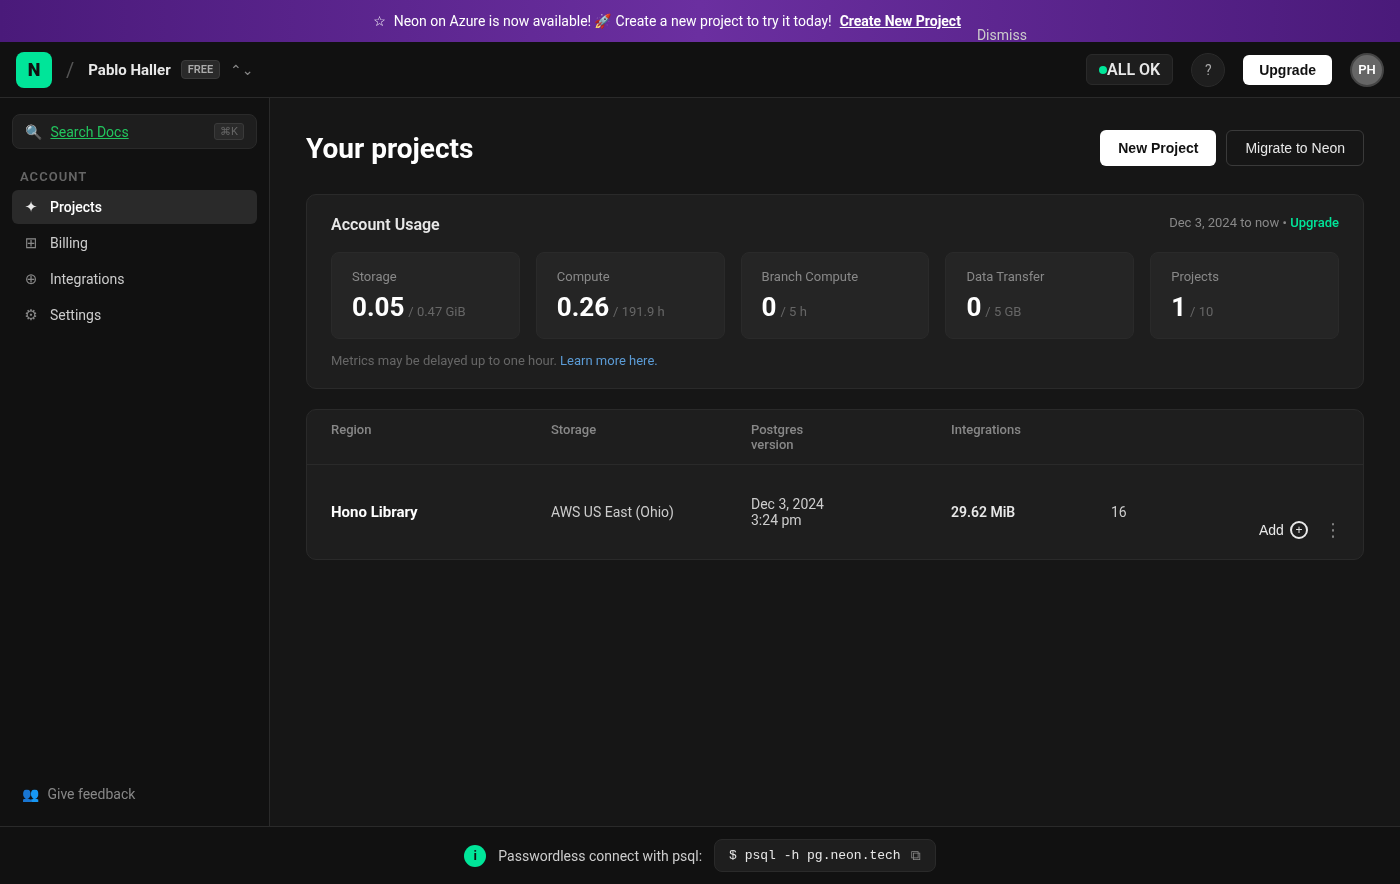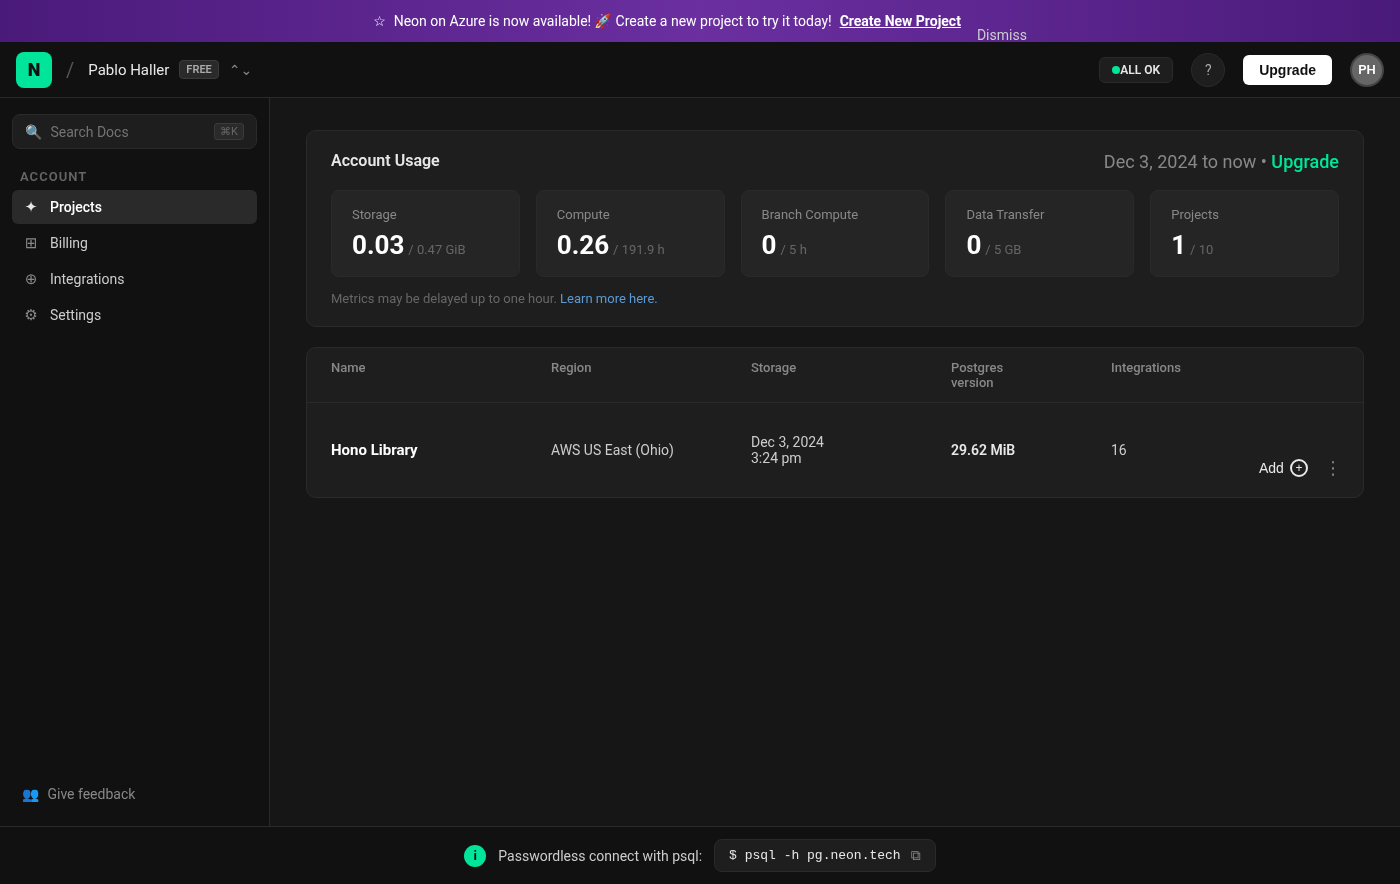--- a/index.html
+++ b/index.html
@@ -64,21 +64,21 @@
       color: #111;
       flex-shrink: 0;
     }
     .header-sep {
       color: #555;
       font-size: 20px;
       margin: 0 4px;
     }
     .header-project-name {
       font-size: 15px;
-      font-weight: 400;
+      font-weight: 700;
       color: #e8e8e8;
     }
     .header-badge {
       background: #2a2a2a;
       color: #aaa;
       font-size: 11px;
       font-weight: 600;
       padding: 2px 6px;
       border-radius: 4px;
       border: 1px solid #3a3a3a;
@@ -89,21 +89,21 @@
       cursor: pointer;
     }
     .header-spacer { flex: 1; }
     .header-status {
       display: flex;
       align-items: center;
       background: #1e1e1e;
       border: 1px solid #2a2a2a;
       border-radius: 6px;
       padding: 5px 12px;
-      font-size: 12px;
+      font-size: 16px;
       font-weight: 600;
       color: #e8e8e8;
     }
     .status-dot {
       width: 8px;
       height: 8px;
       background: #00e599;
       border-radius: 50%;
     }
     .header-help {
@@ -169,21 +169,21 @@
       border: 1px solid #2a2a2a;
       border-radius: 8px;
       padding: 8px 12px;
       display: flex;
       align-items: center;
       gap: 8px;
       cursor: pointer;
       margin-bottom: 20px;
     }
     .search-box .search-icon { color: #888; font-size: 14px; }
-    .search-box .search-text { color: #737373; font-size: 14px; flex: 1; }
+    .search-box .search-text { color: #22c55e; font-size: 14px; flex: 1; text-decoration: underline; }
     .search-box .search-kbd {
       background: #2a2a2a;
       color: #666;
       font-size: 11px;
       padding: 1px 5px;
       border-radius: 3px;
       border: 1px solid #3a3a3a;
     }
     .sidebar-section-label {
       font-size: 13px;
@@ -282,21 +282,21 @@
       align-items: flex-start;
       justify-content: space-between;
       margin-bottom: 18px;
     }
     .usage-title {
       font-size: 16px;
       font-weight: 600;
       color: #e8e8e8;
     }
     .usage-date {
-      font-size: 18px;
+      font-size: 13px;
       color: #888;
     }
     .usage-date .upgrade-link {
       color: #00e599;
       cursor: pointer;
       font-weight: 500;
     }
     .usage-metrics {
       display: flex;
       gap: 16px;
@@ -514,35 +514,42 @@
     <div class="sidebar-spacer"></div>
 
     <div class="sidebar-feedback">
       <span>👥</span>
       <span>Give feedback</span>
     </div>
   </aside>
 
   <main class="content">
 
+    <div class="page-header">
+      <h1 class="page-title">Your projects</h1>
+      <div class="page-actions">
+        <button class="btn-new-project">New Project</button>
+        <button class="btn-migrate">Migrate to Neon</button>
+      </div>
+    </div>
 
     <div class="usage-card">
       <div class="usage-header">
         <span class="usage-title">Account Usage</span>
         <span class="usage-date">
           <span>Dec 3, 2024 to now</span>
           <span>•</span>
           <span class="upgrade-link">Upgrade</span>
         </span>
       </div>
       <div class="usage-metrics">
         <div class="metric-card">
           <div class="metric-label">Storage</div>
           <div class="metric-value">
-            <span>0.03</span>
+            <span>0.05</span>
               <span class="metric-denom">/ 0.47 GiB</span>
           </div>
         </div>
         <div class="metric-card">
           <div class="metric-label">Compute</div>
           <div class="metric-value">
             <span>0.26</span>
               <span class="metric-denom">/ 191.9 h</span>
           </div>
         </div>
@@ -569,21 +576,20 @@
         </div>
       </div>
       <div class="usage-footer">
         <span>Metrics may be delayed up to one hour.</span>
         <span class="learn-link">Learn more here.</span>
       </div>
     </div>
 
     <div class="projects-table-card">
       <div class="table-header">
-        <div class="th">Name</div>
         <div class="th">Region</div>
         <div class="th">Storage</div>
         <div class="th">Postgres<br>version</div>
         <div class="th">Integrations</div>
       </div>
       <div class="table-row">
         <div class="td name">Hono Library</div>
         <div class="td">AWS US East (Ohio)</div>
         <div class="td">Dec 3, 2024<br>3:24 pm</div>
         <div class="td storage">29.62 MiB</div>

